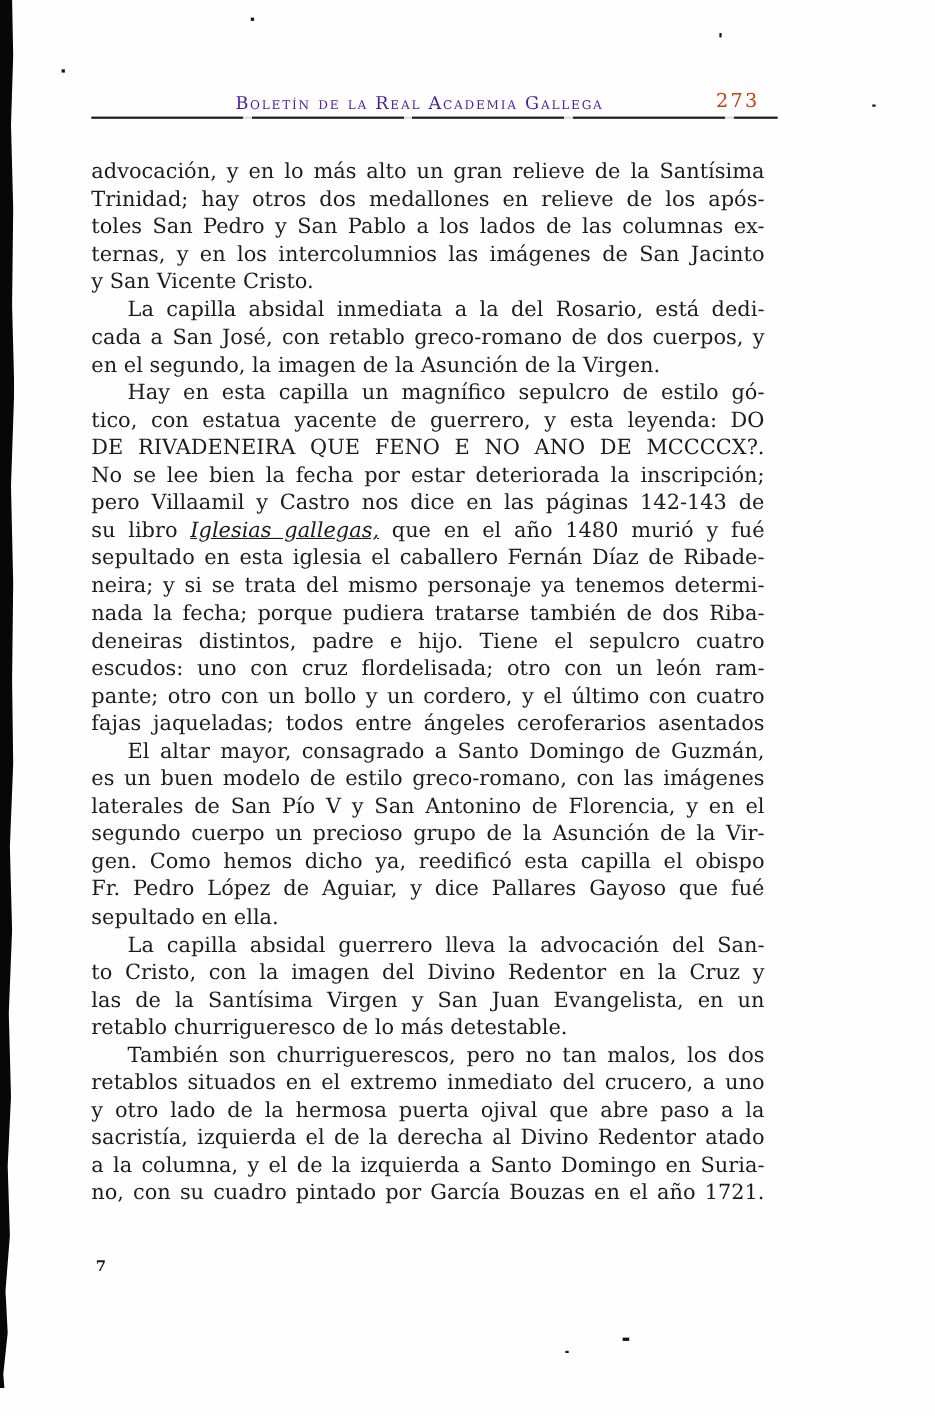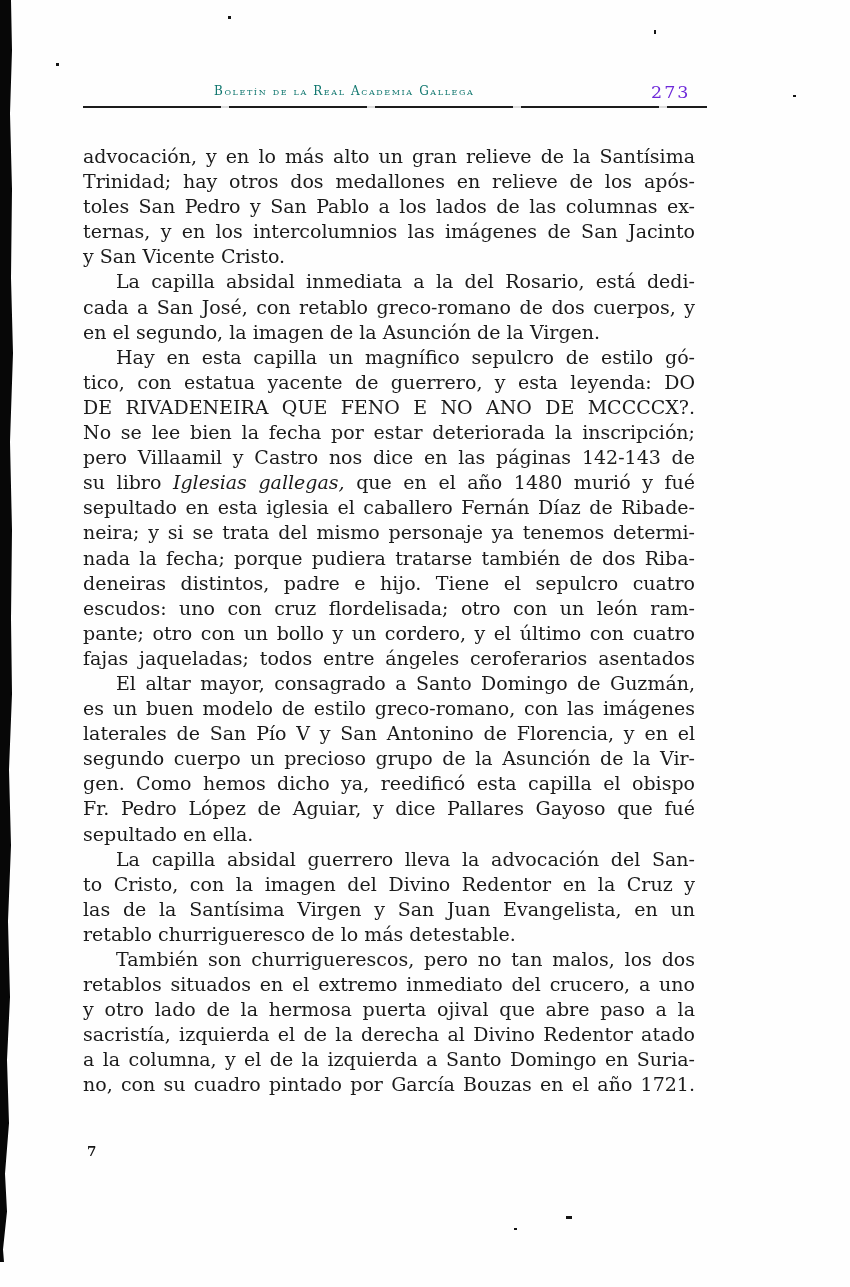--- a/index.html
+++ b/index.html
@@ -30,33 +30,33 @@
       10px 35%, 12px 42%, 11px 49%, 12px 55%, 9px 61%, 11px 67%,
       8px 73%, 10px 79%, 7px 84%, 9px 89%, 5px 93%, 7px 96%, 3px 99%, 4px 100%, 0 100%
     );
   }
 
   
   .running-head-title {
     position: absolute;
     left: 214px;
     top: 84px;
-    font-size: 12px;
+    font-size: 16px;
     font-variant: small-caps;
     letter-spacing: 1.6px;
     white-space: nowrap;
-    color: #0f766e;
+    color: #4c1d95;
   }
   .running-head-page {
     position: absolute;
     left: 651px;
     top: 82px;
     font-size: 17.5px;
     letter-spacing: 2px;
-    color: #6d28d9;
+    color: #c2410c;
   }
   .head-rule {
     position: absolute;
     left: 83px;
     top: 106px;
     width: 624px;
     height: 2px;
     background: repeating-linear-gradient(90deg,
       #1c1c1c 0px, #1c1c1c 138px,
       rgba(28,28,28,0.15) 138px, rgba(28,28,28,0.15) 146px);
@@ -74,21 +74,21 @@
   }
   .para { margin: 0; }
   .para.indent .line:first-child { text-indent: 33px; }
   .line {
     text-align: justify;
     text-align-last: justify;
   }
   .line.last {
     text-align-last: left;
   }
-  .it { font-style: italic; }
+  .it { font-style: italic; text-decoration: underline; }
 
   
   .signature {
     position: absolute;
     left: 87px;
     top: 1143px;
     font-size: 13.5px;
     font-weight: bold;
     color: #161616;
   }

